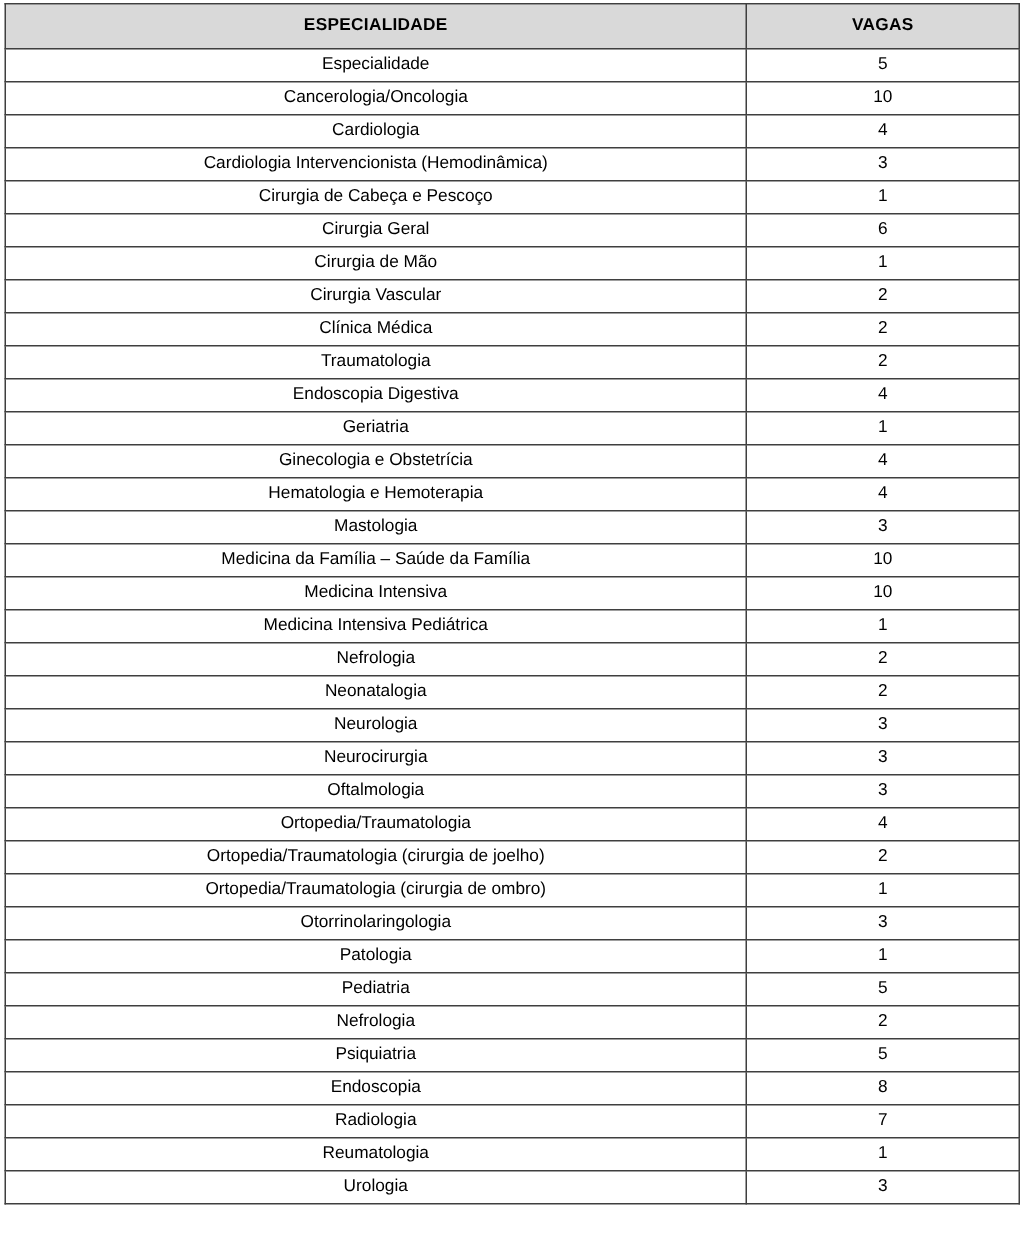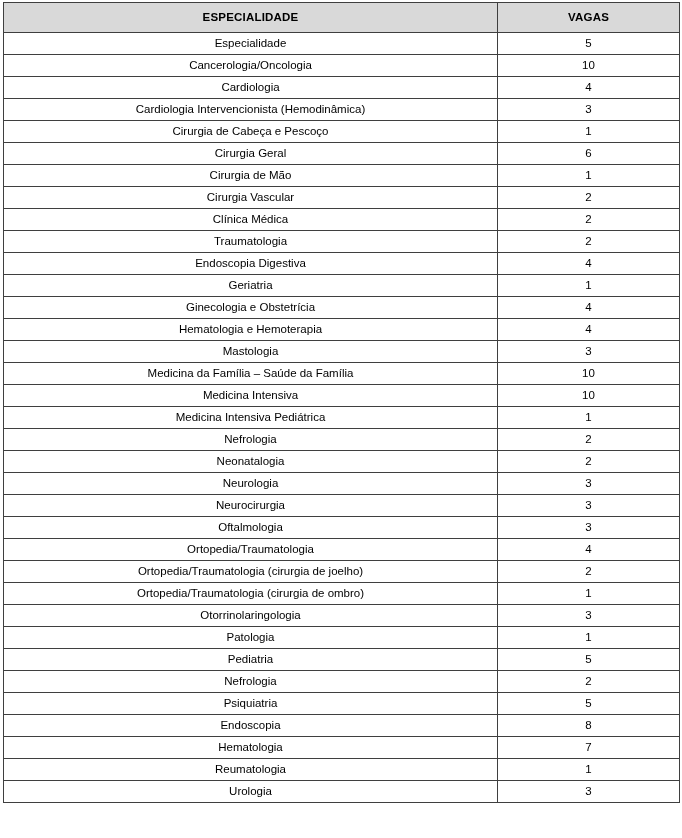--- a/index.html
+++ b/index.html
@@ -188,21 +188,21 @@
         </tr>
         <tr>
           <td>Psiquiatria</td>
           <td>5</td>
         </tr>
         <tr>
           <td>Endoscopia</td>
           <td>8</td>
         </tr>
         <tr>
-          <td>Hematologia</td>
+          <td>Radiologia</td>
           <td>7</td>
         </tr>
         <tr>
           <td>Reumatologia</td>
           <td>1</td>
         </tr>
         <tr>
           <td>Urologia</td>
           <td>3</td>
         </tr>

